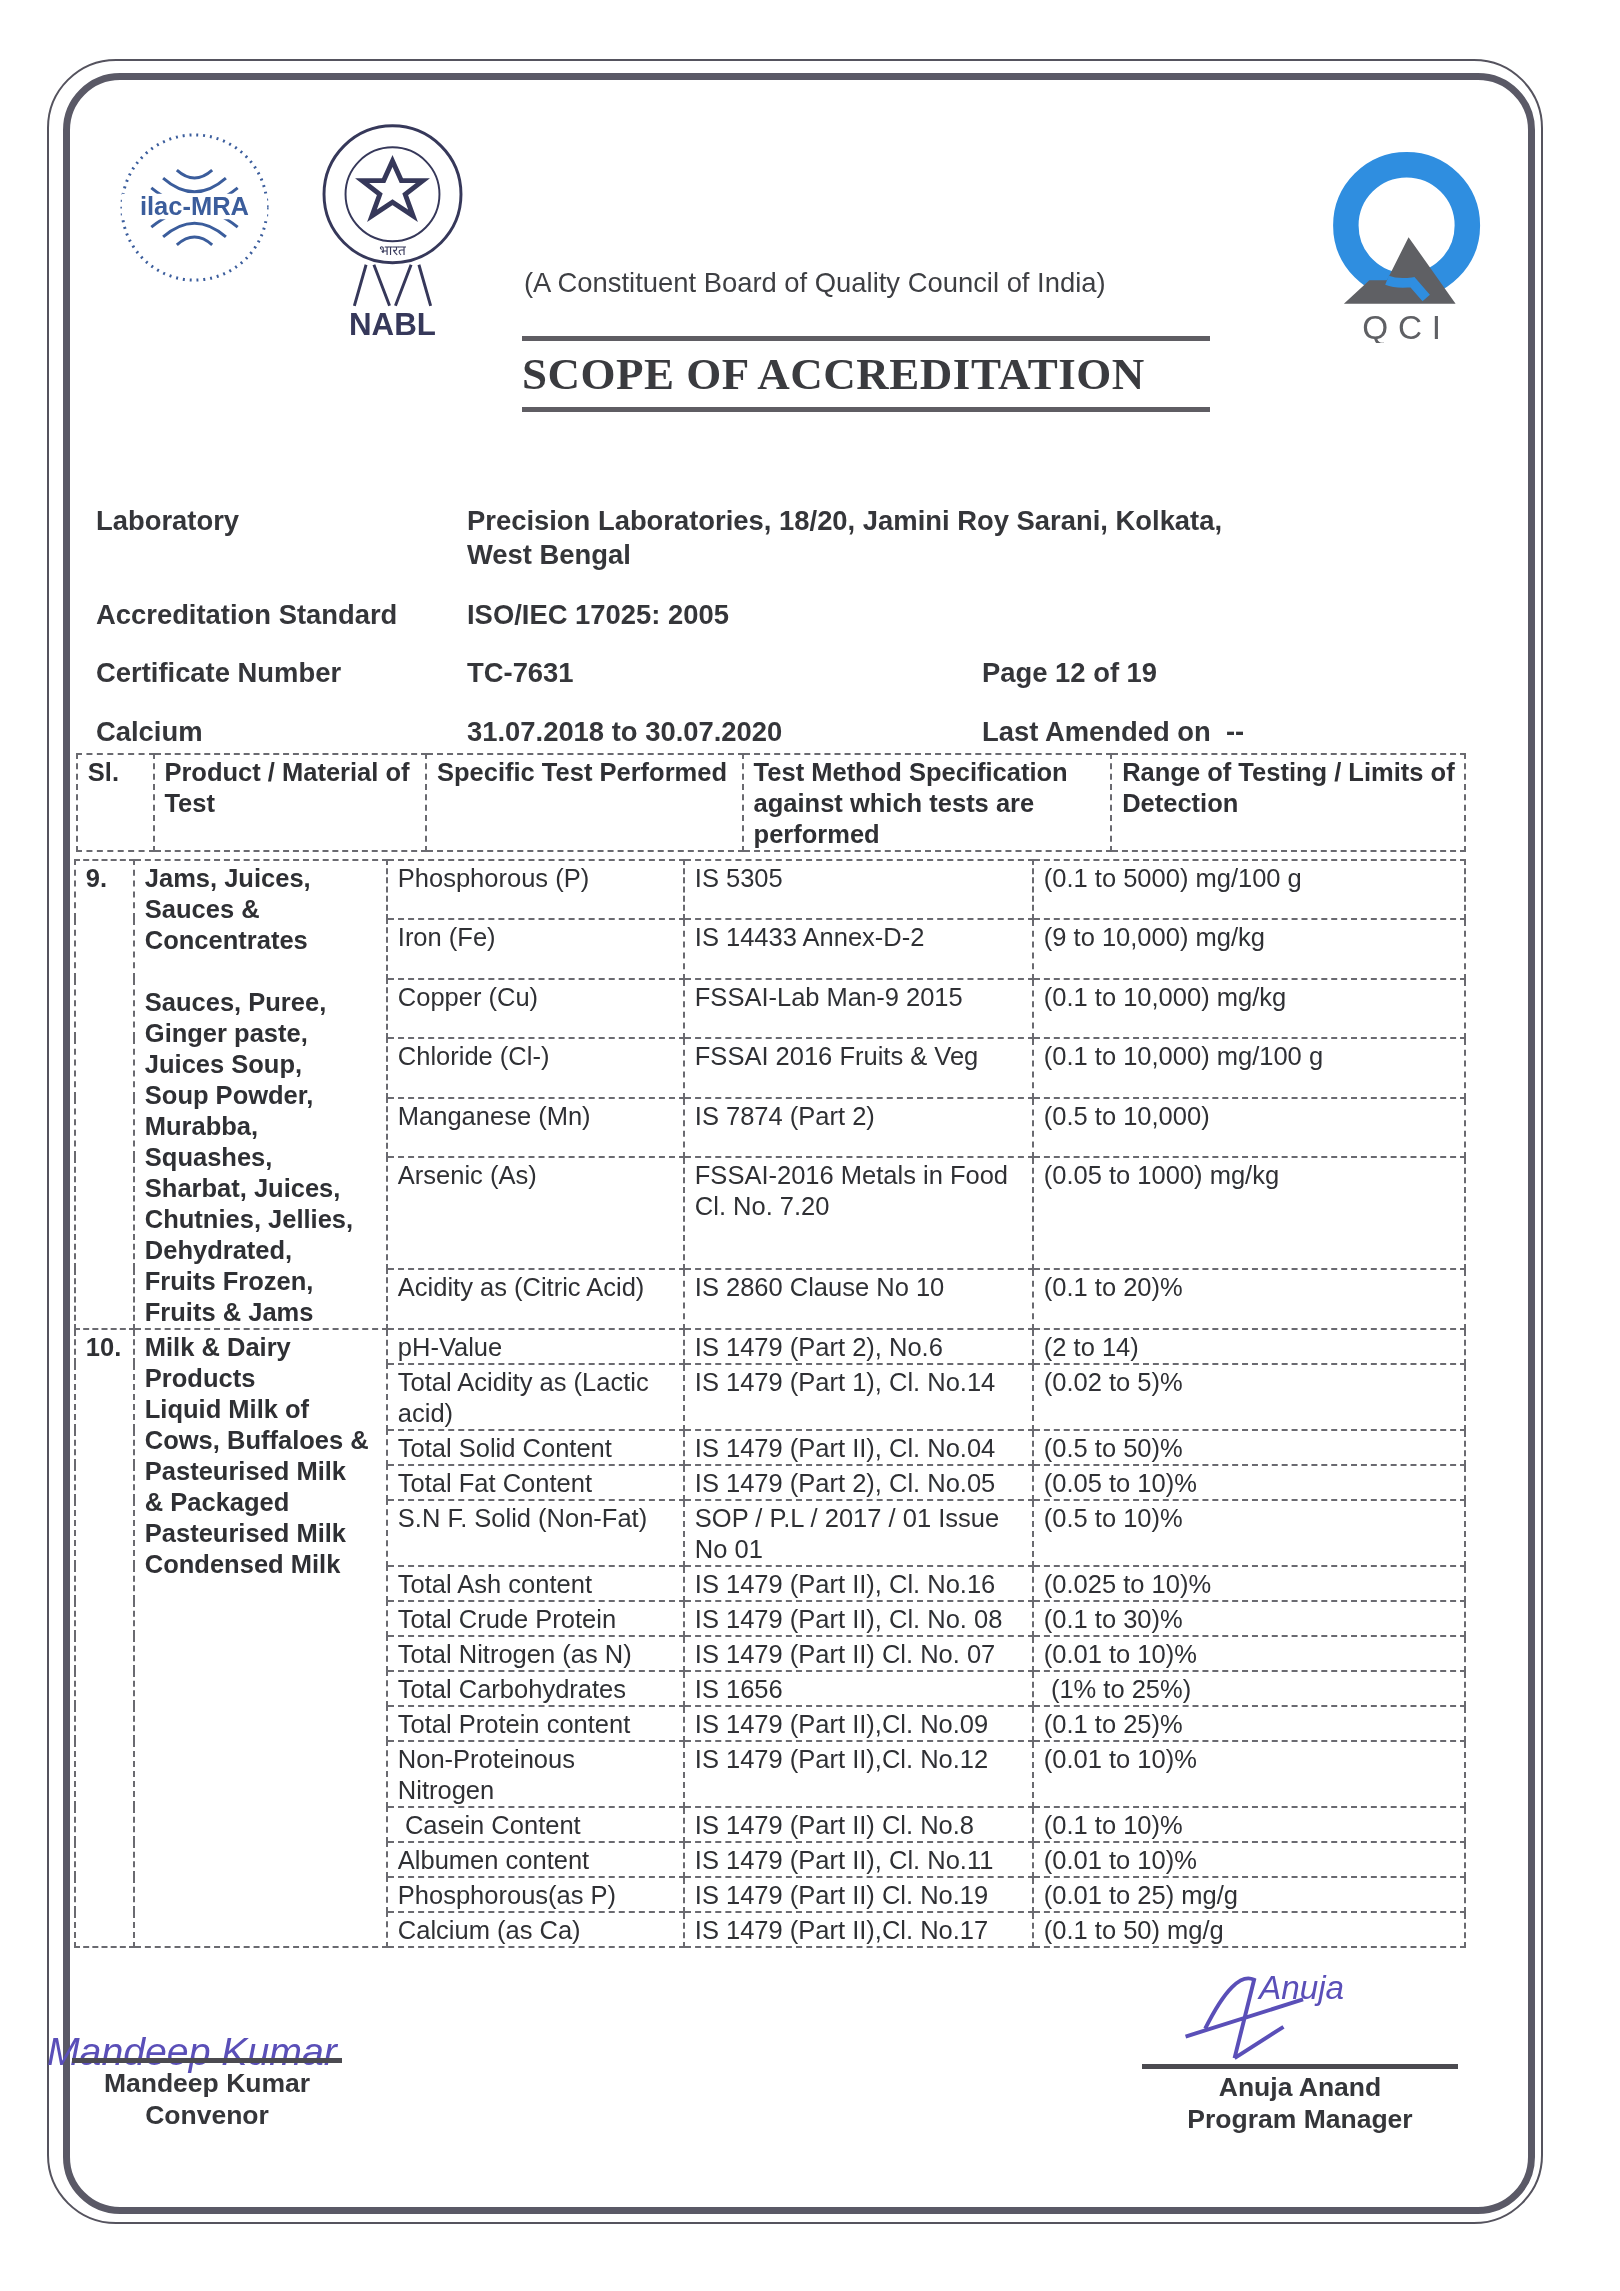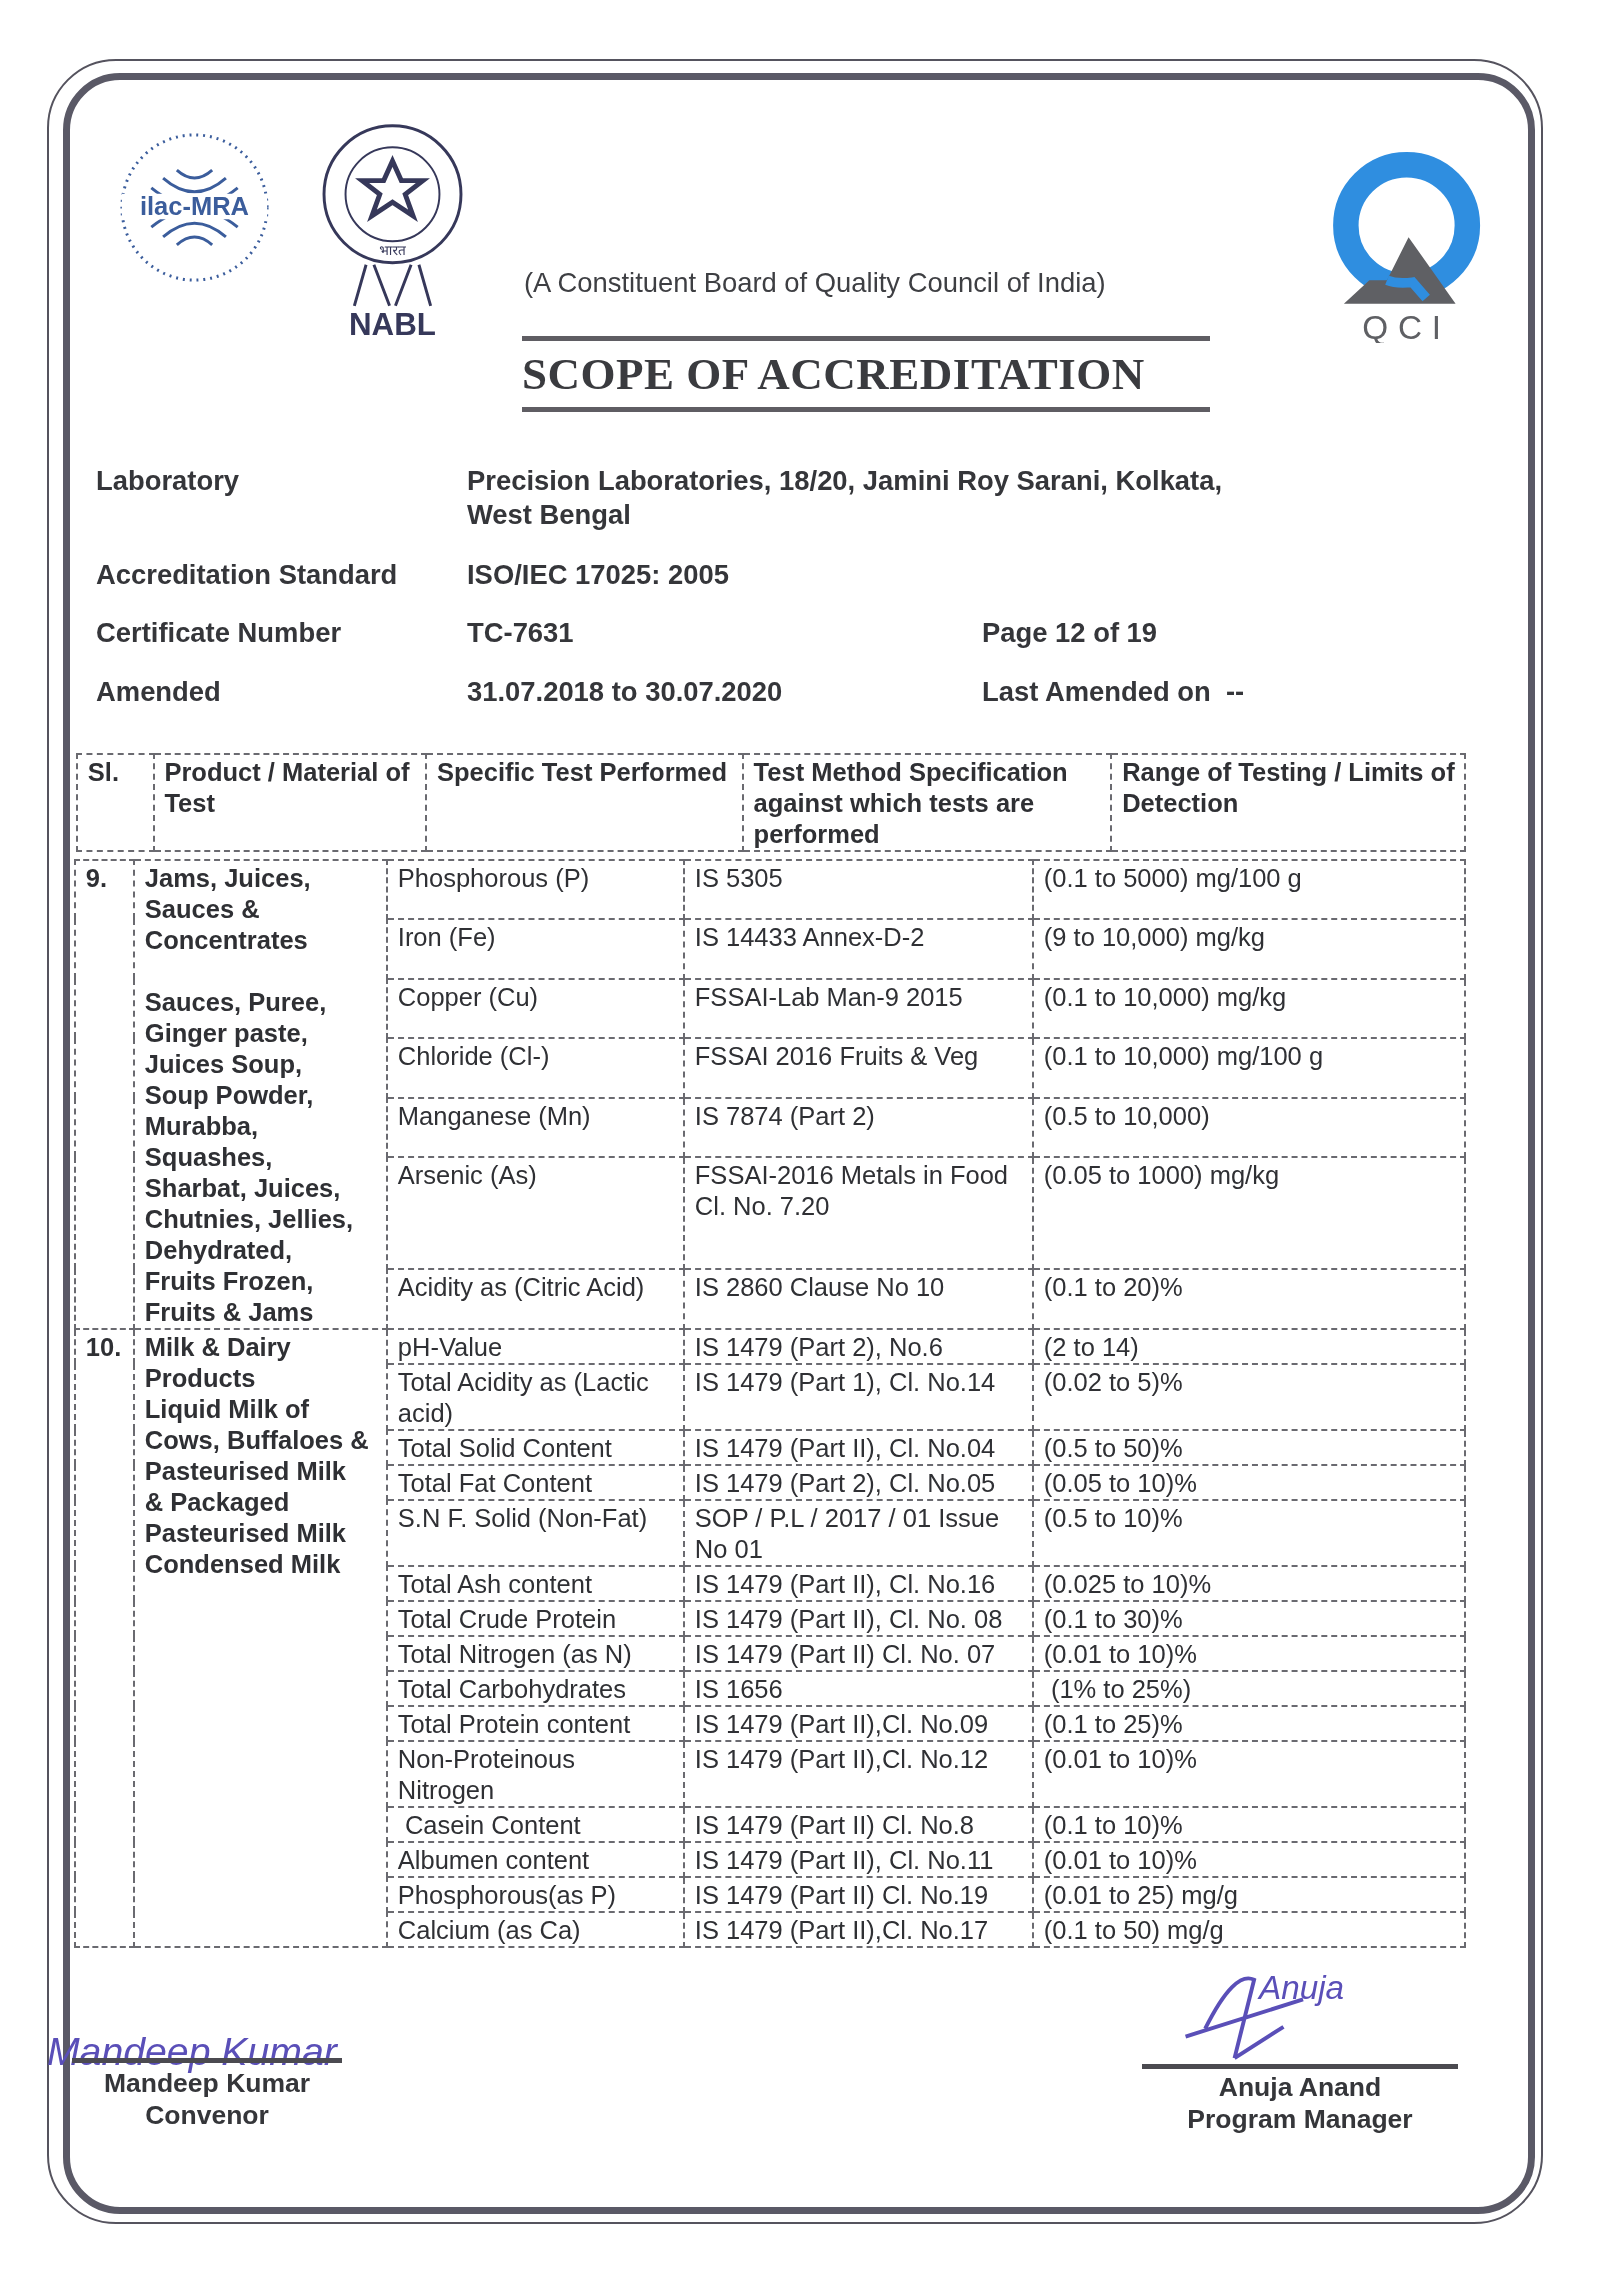--- a/index.html
+++ b/index.html
@@ -7,21 +7,21 @@
   .frame-outer { position: absolute; left: 47px; top: 59px; width: 1492px; height: 2161px; border: 2.9px solid #55535e; border-radius: 69px; }
   .frame-inner { position: absolute; left: 63px; top: 73px; width: 1458px; height: 2127px; border: 7.8px solid #5a5966; border-radius: 57px; }
   .logo { position: absolute; }
   .ilac { left: 116px; top: 129px; width: 157px; height: 157px; }
   .nabl { left: 319px; top: 118px; width: 147px; height: 225px; }
   .qci { left: 1328px; top: 147px; width: 167px; height: 196px; }
   .hdr-title { position: absolute; left: 524px; top: 161px; font-size: 43px; font-weight: bold; line-height: 45px; color: #3e3f43; letter-spacing: -0.3px; }
   .hdr-sub { position: absolute; left: 524px; top: 267px; font-size: 27.4px; color: #3e3f43; }
   .rule { position: absolute; left: 522px; width: 688px; height: 4.9px; background: #5f5d63; }
   .scope { position: absolute; left: 522px; top: 348px; font-family: "Liberation Serif", serif; font-weight: bold; font-size: 45px; color: #3a3b3f; letter-spacing: 0.5px; }
-  .meta-label, .meta-value { position: absolute; font-size: 27.4px; font-weight: bold; color: #35363a; }
+  .meta-label, .meta-value { position: absolute; font-size: 27.4px; font-weight: bold; color: #35363a; margin-top: 40px; }
   table.scope-table { position: absolute; border-collapse: collapse; font-size: 25.5px; color: #2f3034; }
   table.scope-table td { border: 2px dashed #6a6a70; vertical-align: top; padding: 2px 7.8px 0 9.8px; line-height: 31px; }
   .hdr-table { left: 76px; top: 753px; width: 1390px; }
   .hdr-table td { font-weight: bold; height: 92px; }
   .body-table { left: 74px; top: 859px; width: 1392px; }
   .prod { font-weight: bold; }
   .sig-line { position: absolute; height: 4.9px; background: #4b4a50; }
   .sig-name { position: absolute; font-size: 26.5px; font-weight: bold; text-align: center; line-height: 32px; color: #35363a; }
   svg text { font-family: "Liberation Sans", sans-serif; }
 </style>
@@ -73,21 +73,21 @@
 <div class="meta-value" style="left:467px;top:465px">Precision Laboratories, 18/20, Jamini Roy Sarani, Kolkata,</div>
 <div class="meta-value" style="left:467px;top:499px">West Bengal</div>
 
 <div class="meta-label" style="left:96px;top:559px">Accreditation Standard</div>
 <div class="meta-value" style="left:467px;top:559px">ISO/IEC 17025: 2005</div>
 
 <div class="meta-label" style="left:96px;top:617px">Certificate Number</div>
 <div class="meta-value" style="left:467px;top:617px">TC-7631</div>
 <div class="meta-value" style="left:982px;top:617px">Page 12 of 19</div>
 
-<div class="meta-label" style="left:96px;top:676px">Amended</div>
+<div class="meta-label" style="left:96px;top:676px">Calcium</div>
 <div class="meta-value" style="left:467px;top:676px">31.07.2018 to 30.07.2020</div>
 <div class="meta-value" style="left:982px;top:676px;white-space:pre">Last Amended on  --</div>
 
 <table class="scope-table hdr-table">
   <tbody>
       <tr>
     <td style="width:57px">Sl.</td>
     <td style="width:253px">Product / Material of Test</td>
     <td style="width:297px">Specific Test Performed</td>
     <td style="width:349px">Test Method Specification against which tests are performed</td>

